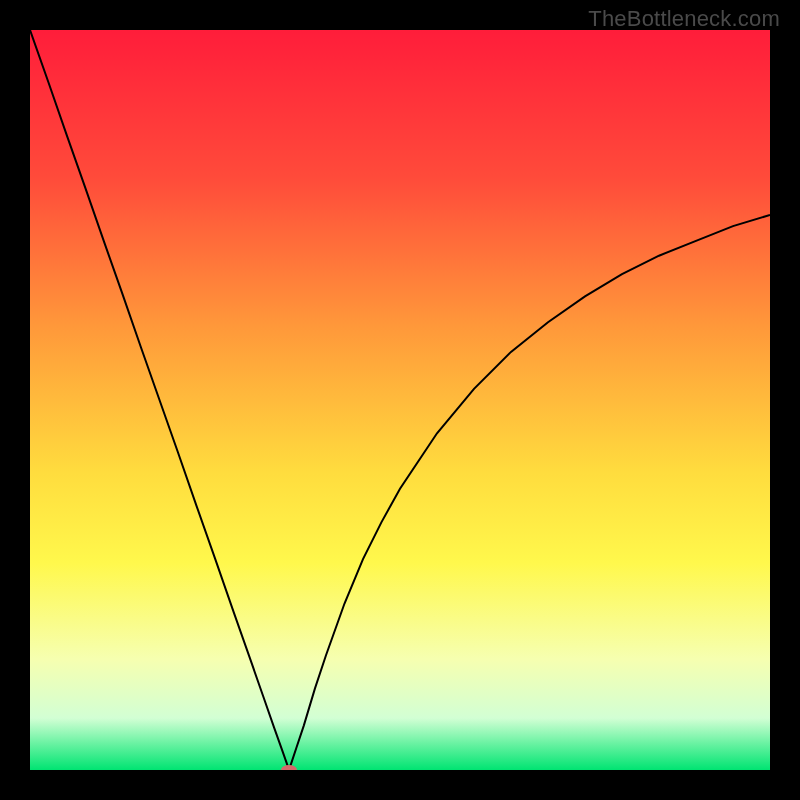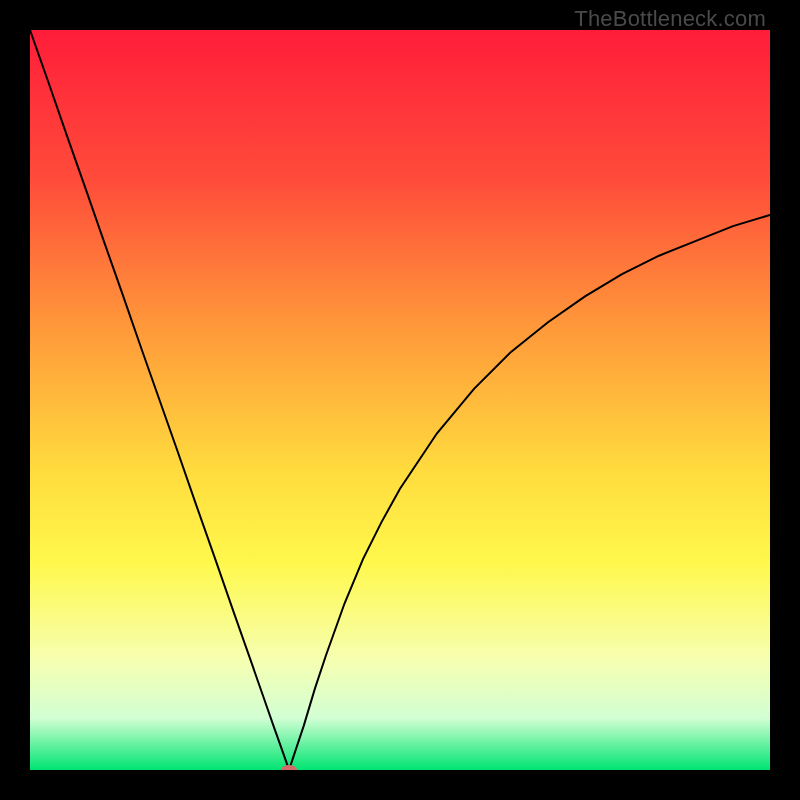--- a/index.html
+++ b/index.html
@@ -22,21 +22,21 @@
   .plot-area {
     position: absolute;
     left: 0;
     top: 0;
     width: 740px;
     height: 740px;
   }
   .watermark {
     position: absolute;
     top: 6px;
-    right: 34px;
+    right: 20px;
     color: #4a4a4a;
     font-size: 22px;
     font-weight: 500;
     letter-spacing: 0.2px;
     font-family: Arial, Helvetica, sans-serif;
   }
   svg {
     display: block;
   }
 </style>

